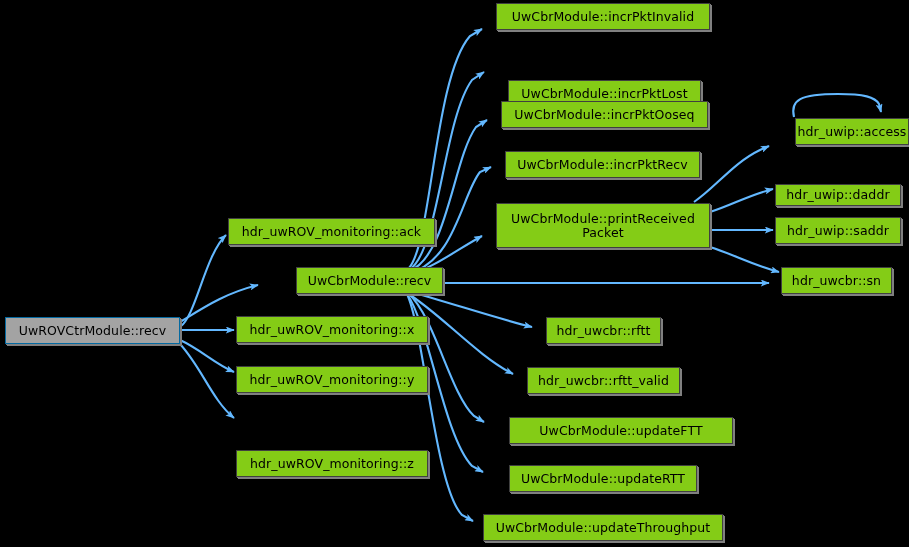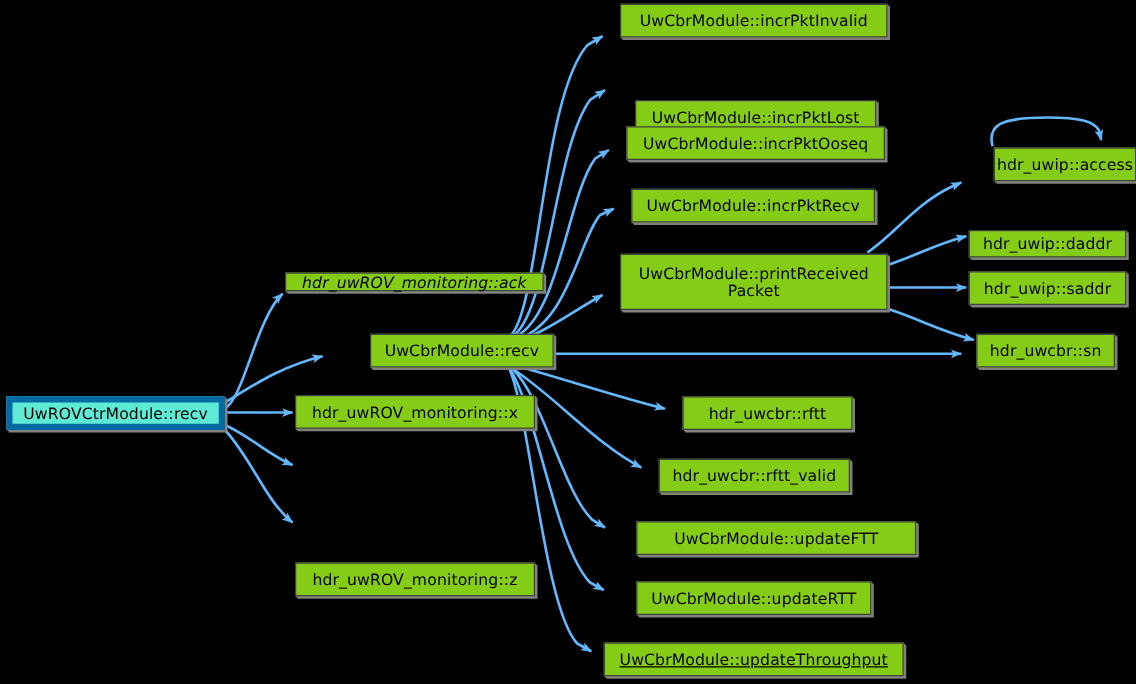--- a/index.html
+++ b/index.html
@@ -34,22 +34,22 @@
     justify-content: center;
     text-align: center;
     color: #000000;
     font-size: 12.5px;
     line-height: 1.12;
     letter-spacing: 0.1px;
     white-space: pre-line;
     z-index: 5;
   }
   .node.root {
-    background: #5eead4;
-    border: 5px solid #0369a1;
+    background: #a3a3a3;
+    border: 1px solid #0369a1;
   }
 </style>
 </head>
 <body>
 
 <div id="canvas">
   <svg id="edges" viewBox="0 0 909 547">
     <defs>
       <marker id="arrowhead" markerWidth="9" markerHeight="7" refX="8.2" refY="3.5" orient="auto" markerUnits="userSpaceOnUse">
         <path d="M0,0 L9,3.5 L0,7 L2,3.5 Z" fill="#63b8ff"></path>
@@ -96,32 +96,35 @@
 
     <path class="edge" d="M710,247 C735,255 750,264 779,272" fill="none" stroke="#63b8ff" stroke-width="2.1" marker-end="url(#arrowhead)"></path>
 
     <path class="edge" d="M794,117 C790,100 800,94 838,94 C864,94 875,97 879,104 L881,112" fill="none" stroke="#63b8ff" stroke-width="2.1" marker-end="url(#arrowhead)"></path>
   </svg>
 
   <div class="node root" style="left:5px; top:317px; width:175px; height:27px;">
     <span>UwROVCtrModule::recv</span>
   </div>
 
-  <div class="node" style="left:228px; top:218px; width:207px; height:15px;font-style:italic;">
+  <div class="node" style="left:228px; top:218px; width:207px; height:27px;">
     <span>hdr_uwROV_monitoring::ack</span>
   </div>
 
   <div class="node" style="left:260px; top:267px; width:147px; height:27px;margin-left:36px;">
     <span>UwCbrModule::recv</span>
   </div>
 
   <div class="node" style="left:236px; top:316px; width:192px; height:27px;">
     <span>hdr_uwROV_monitoring::x</span>
   </div>
 
+  <div class="node" style="left:236px; top:366px; width:192px; height:27px;">
+    <span>hdr_uwROV_monitoring::y</span>
+  </div>
 
   <div class="node" style="left:236px; top:415px; width:192px; height:27px;margin-top:35px;">
     <span>hdr_uwROV_monitoring::z</span>
   </div>
 
   <div class="node" style="left:496px; top:3px; width:214px; height:27px;">
     <span>UwCbrModule::incrPktInvalid</span>
   </div>
 
   <div class="node" style="left:508px; top:52px; width:193px; height:27px;margin-top:28px;">
@@ -150,32 +153,32 @@
   </div>
 
   <div class="node" style="left:775px; top:217px; width:126px; height:27px;">
     <span>hdr_uwip::saddr</span>
   </div>
 
   <div class="node" style="left:781px; top:267px; width:111px; height:27px;">
     <span>hdr_uwcbr::sn</span>
   </div>
 
-  <div class="node" style="left:546px; top:317px; width:136px; height:27px;">
+  <div class="node" style="left:546px; top:317px; width:115px; height:27px;">
     <span>hdr_uwcbr::rftt</span>
   </div>
 
   <div class="node" style="left:527px; top:367px; width:153px; height:27px;">
     <span>hdr_uwcbr::rftt_valid</span>
   </div>
 
   <div class="node" style="left:509px; top:417px; width:224px; height:27px;">
     <span>UwCbrModule::updateFTT</span>
   </div>
 
   <div class="node" style="left:509px; top:465px; width:188px; height:27px;">
     <span>UwCbrModule::updateRTT</span>
   </div>
 
-  <div class="node" style="left:483px; top:514px; width:240px; height:27px;text-decoration:underline;">
+  <div class="node" style="left:483px; top:514px; width:240px; height:27px;">
     <span>UwCbrModule::updateThroughput</span>
   </div>
 </div>
 
 </body></html>

